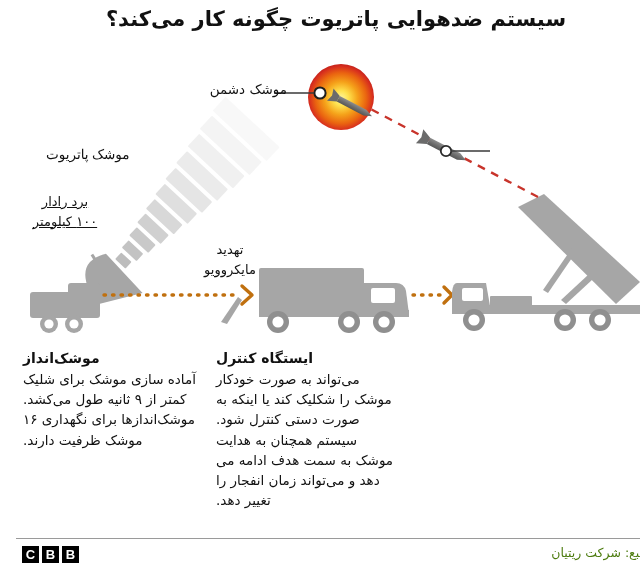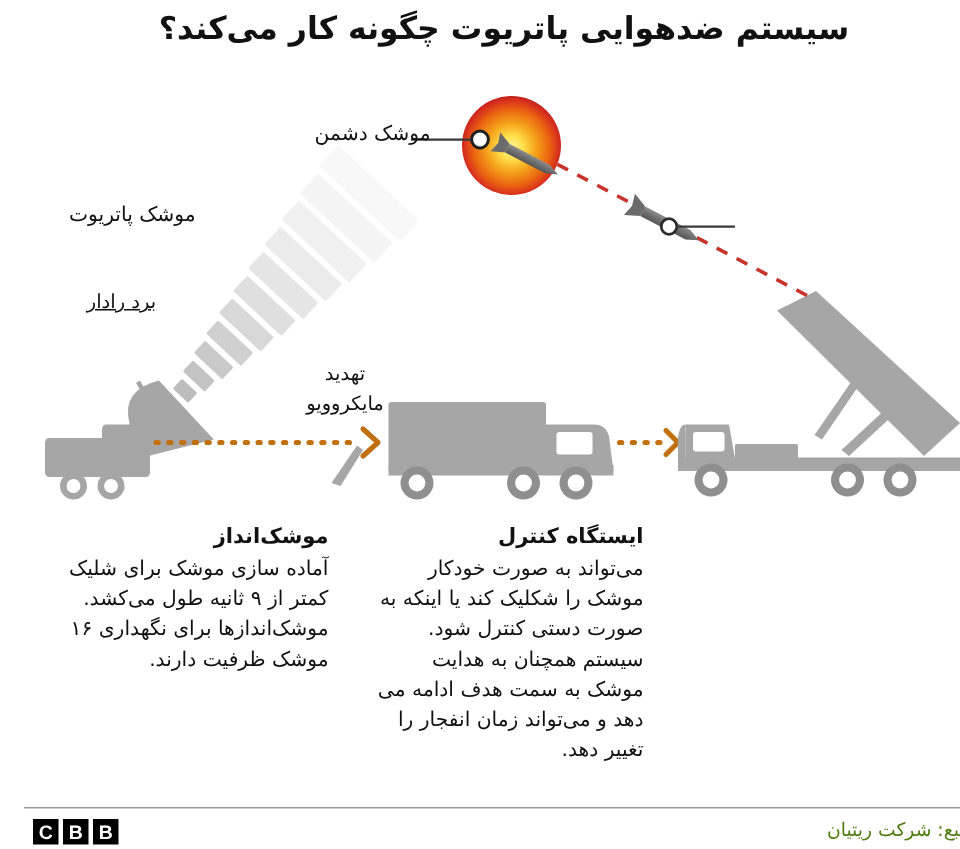--- a/index.html
+++ b/index.html
@@ -53,52 +53,51 @@
   
   .callout {
     position: absolute;
     direction: rtl;
     font-size: 13.5px;
     color: #111111;
     line-height: 1.45;
     white-space: nowrap;
   }
   .callout-enemy   { top: 80px;  right: 353px; text-align: right; }
-  .callout-patriot { top: 134px; left: 30px; right: auto; text-align: left; }
+  .callout-patriot { top: 145px; left: 30px; right: auto; text-align: left; font-family: Liberation Serif, serif; }
 
   .note {
     position: absolute;
     direction: rtl;
     font-size: 13px;
     color: #111111;
     line-height: 1.5;
     text-align: center;
   }
-  .note-radarrange { top: 192px; right: 504px; width: 110px; text-decoration: underline; }
+  .note-radarrange { top: 192px; right: 520px; width: 110px; text-decoration: underline; }
   .note-microwave  { top: 240px; right: 355px; width: 110px; }
 
   
   .columns {
     position: absolute;
     top: 349px;
     left: 0;
     width: 640px;
     height: 185px;
     display: flex;
     flex-direction: row-reverse;
     justify-content: flex-start;
     direction: rtl;
   }
   .col {
     width: 193px;
     padding: 0 7px;
     box-sizing: border-box;
-    text-align: right;
-    direction: rtl;
-    margin-left: 17px;
+    text-align: left;
+    direction: rtl;
   }
   .col-heading {
     font-size: 14px;
     font-weight: bold;
     color: #111111;
     line-height: 1.35;
     margin: 0 0 1px 0;
   }
   .col-body {
     font-size: 13.5px;
@@ -280,20 +279,21 @@
       <circle cx="304" cy="93" r="5.6" fill="#ffffff" stroke="#1f1f1f" stroke-width="2"></circle>
       <line x1="298" y1="93" x2="258" y2="93" stroke="#3a3a3a" stroke-width="1.5"></line>
     </svg>
   </div>
 
   <div class="callout callout-enemy">موشک دشمن</div>
   <div class="callout callout-patriot">موشک پاتریوت</div>
 
   <div class="note note-radarrange">
     <div>برد رادار</div>
+    <div>۱۰۰ کیلومتر</div>
   </div>
   <div class="note note-microwave">
     <div>تهدید</div>
     <div>مایکروویو</div>
   </div>
 
   <div class="columns">
     <div class="col">
       <div class="col-heading">موشک‌انداز</div>
       <div class="col-body">آماده سازی موشک برای شلیک کمتر از ۹ ثانیه طول می‌کشد. موشک‌اندازها برای نگهداری ۱۶ موشک ظرفیت دارند.</div>

